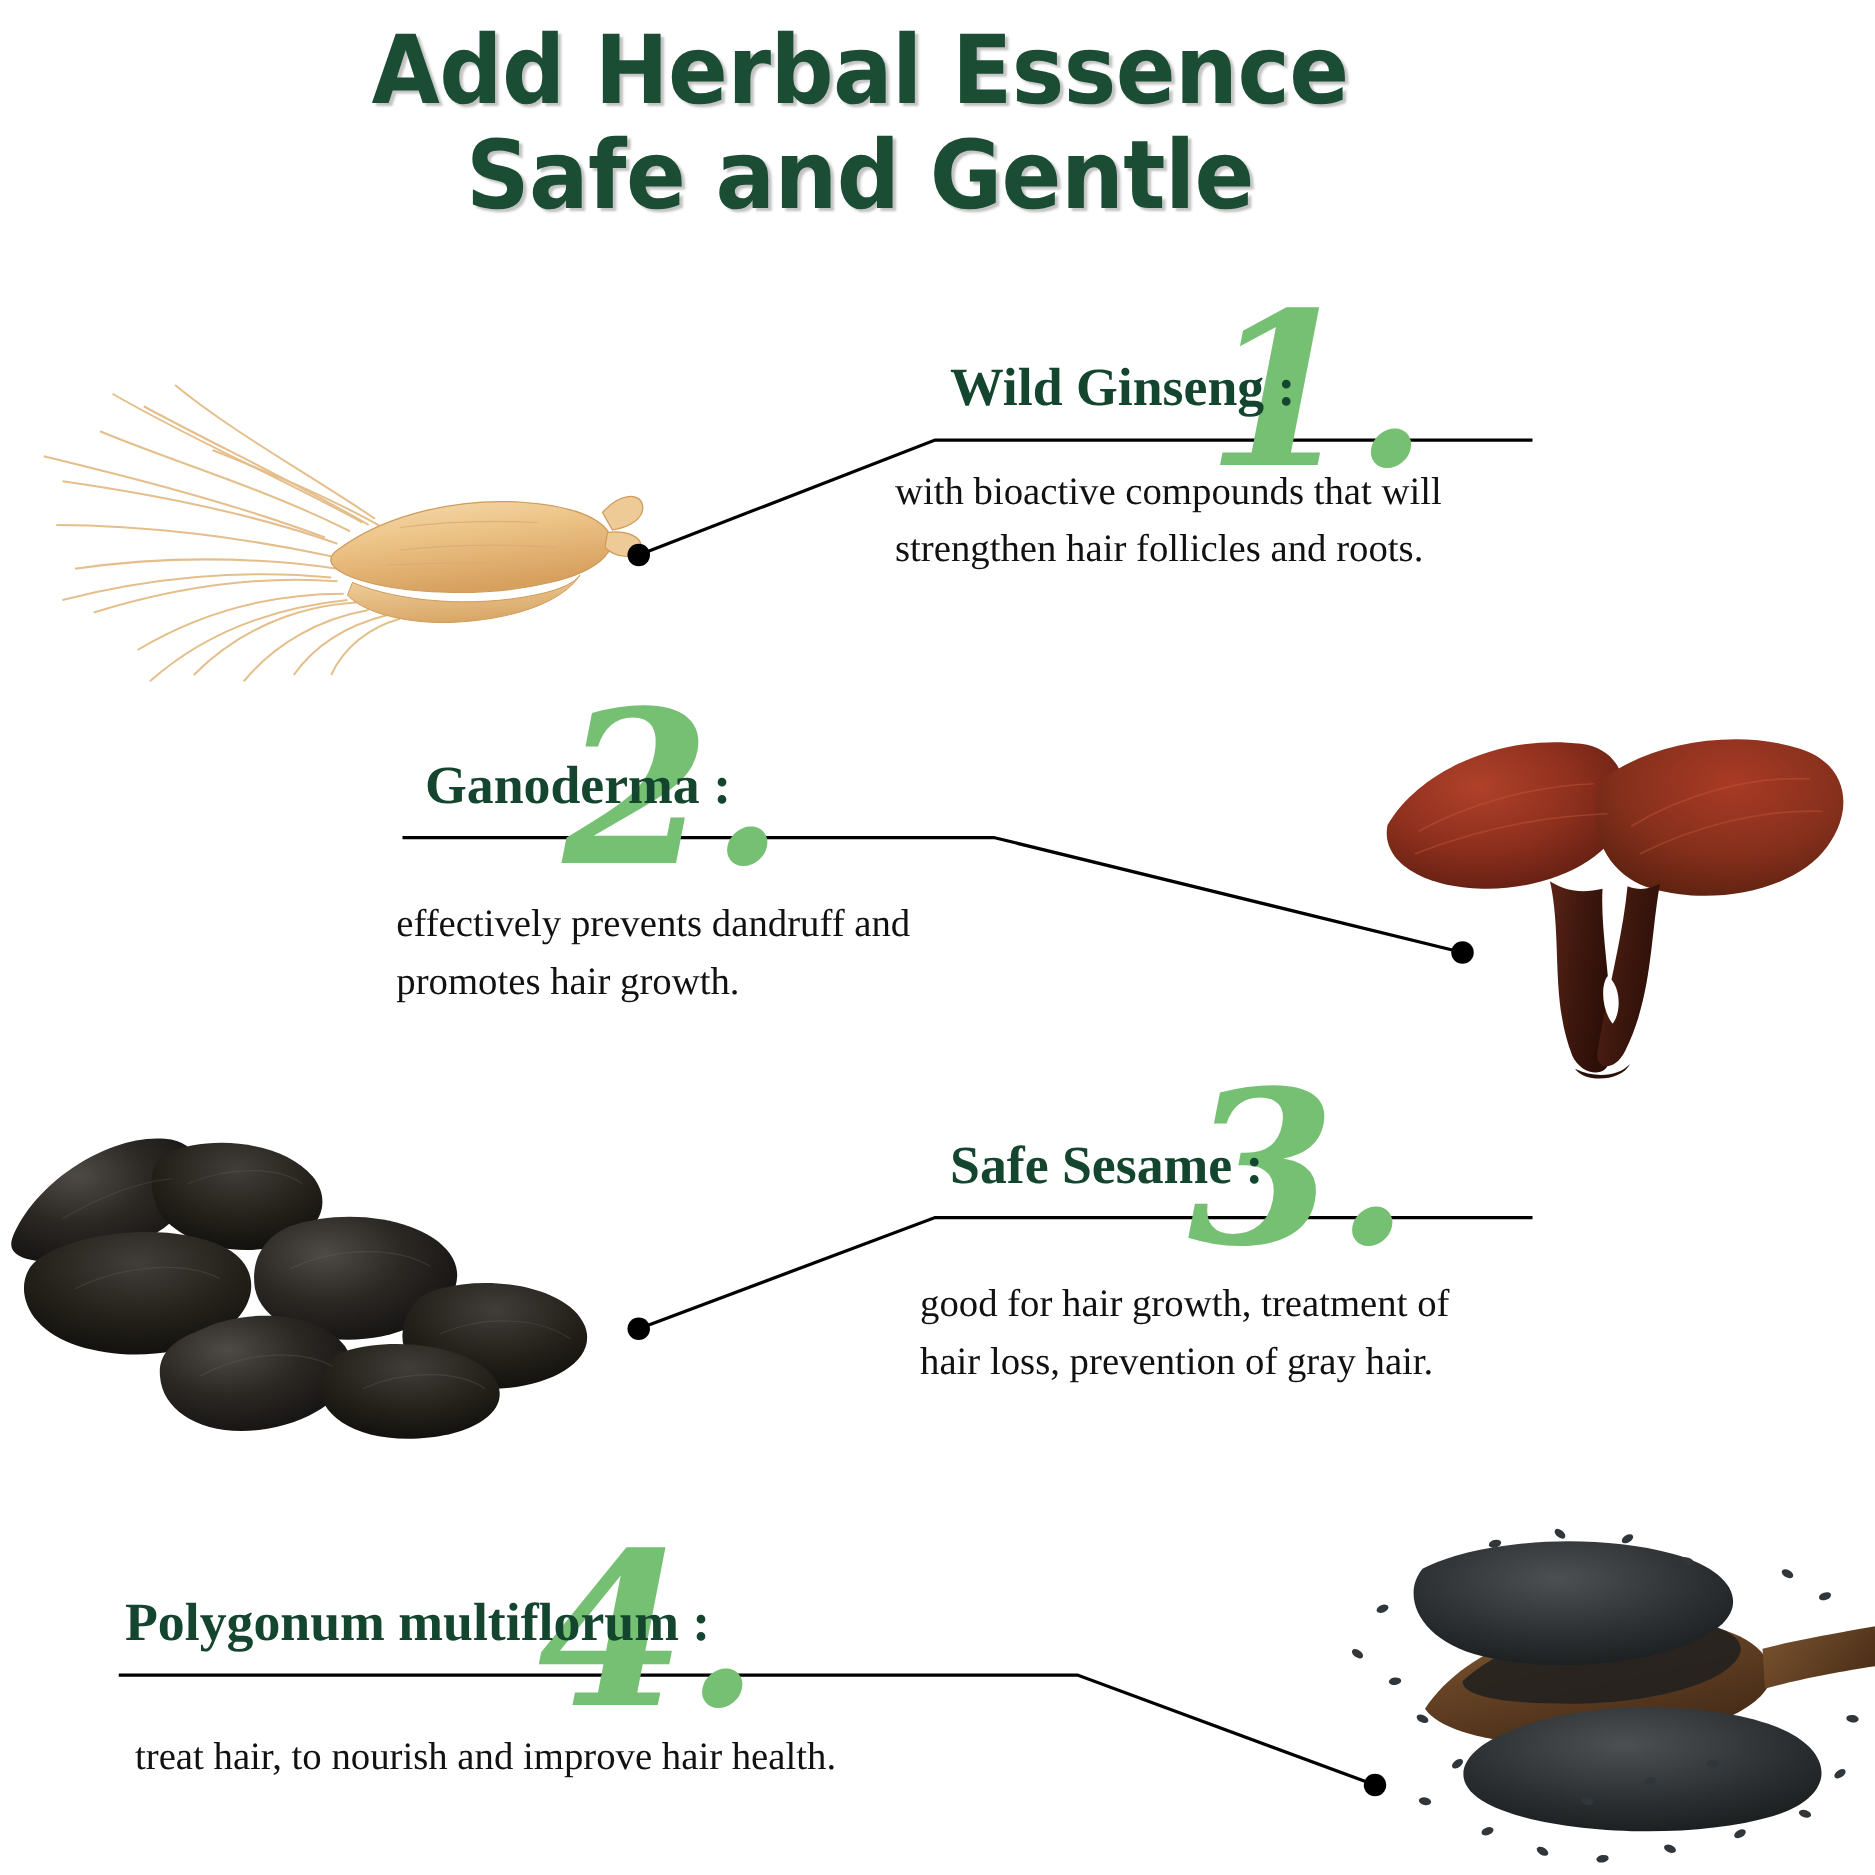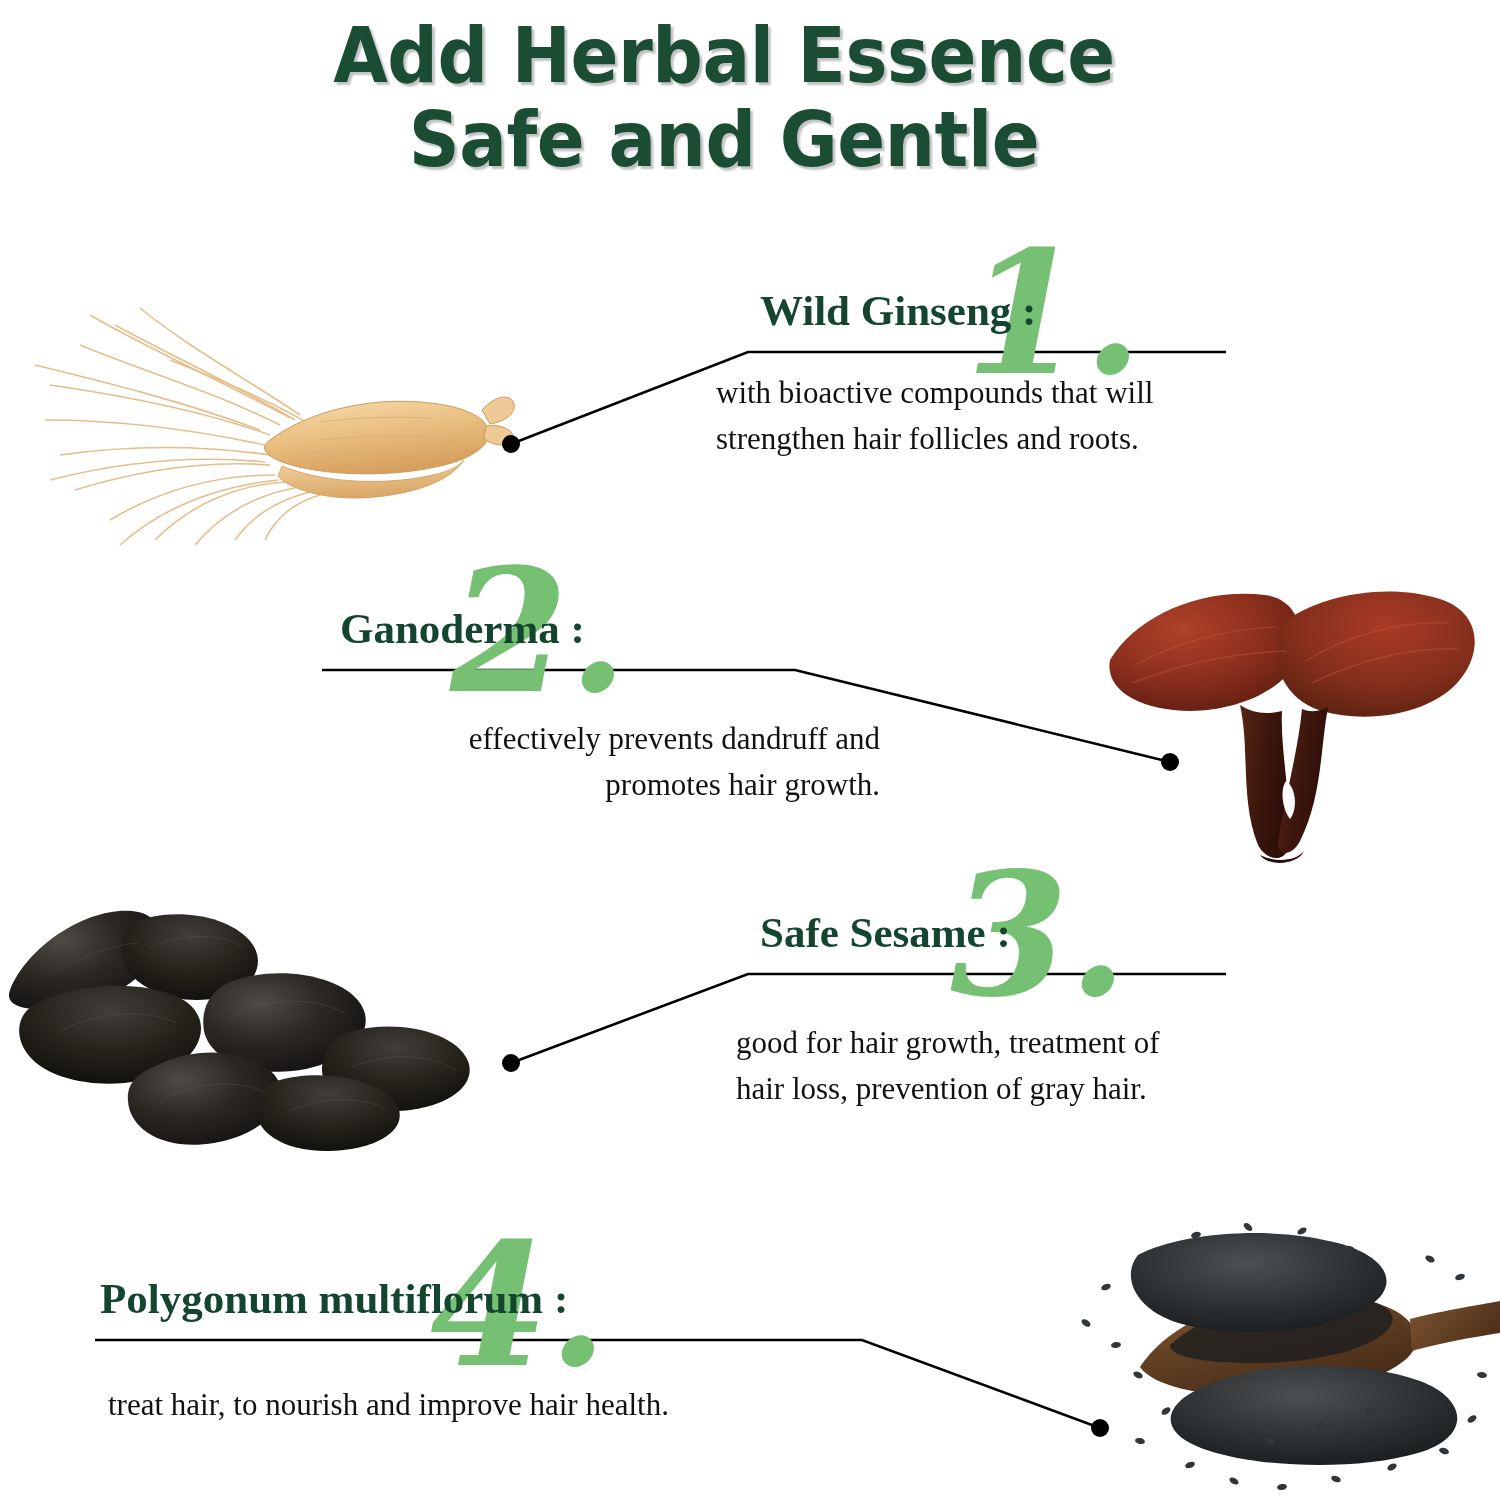--- a/index.html
+++ b/index.html
@@ -19,21 +19,20 @@
     overflow: hidden;
   }
 
   
   .title-block {
     position: absolute;
     left: 0;
     top: 14px;
     width: 1376px;
     text-align: center;
-    padding-left: 36px;
   }
   .title-line {
     font-family: "DejaVu Sans", sans-serif;
     font-weight: bold;
     color: #1b4d34;
     font-size: 76px;
     line-height: 84px;
     letter-spacing: -0.5px;
     text-shadow: 3px 3px 2px rgba(120,120,120,0.45);
     transform: scaleX(0.93);
@@ -303,21 +302,21 @@
     </div>
     <div class="desc" style="margin-top:24px; margin-left:-44px;">with bioactive compounds that will
 strengthen hair follicles and roots.</div>
   </div>
 
   <div class="item" style="left:340px; top:594px; width:540px;">
     <div class="item-head">
       <span class="bignum" style="left:110px; top:-48px;">2.</span>
       <span class="headtext">Ganoderma :</span>
     </div>
-    <div class="desc" style="margin-top:52px; margin-left:-23px;text-align:right;">effectively prevents dandruff and
+    <div class="desc" style="margin-top:52px; margin-left:-23px;">effectively prevents dandruff and
 promotes hair growth.</div>
   </div>
 
   <div class="item" style="left:760px; top:898px; width:520px;">
     <div class="item-head">
       <span class="bignum" style="left:190px; top:-48px;">3.</span>
       <span class="headtext">Safe Sesame :</span>
     </div>
     <div class="desc" style="margin-top:52px; margin-left:-24px;">good for hair growth, treatment of
 hair loss, prevention of gray hair.</div>

